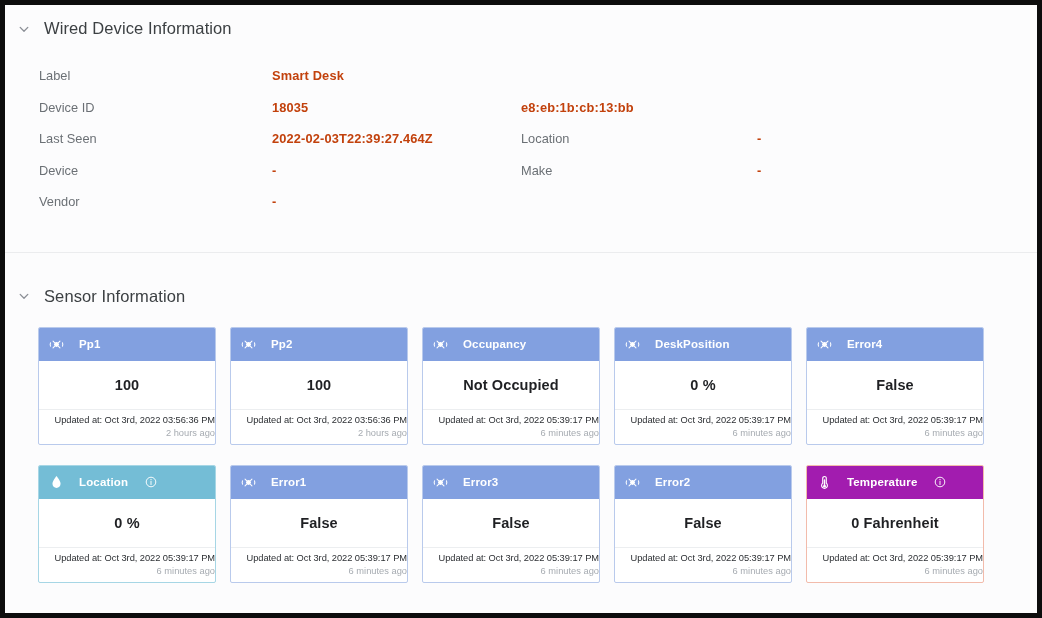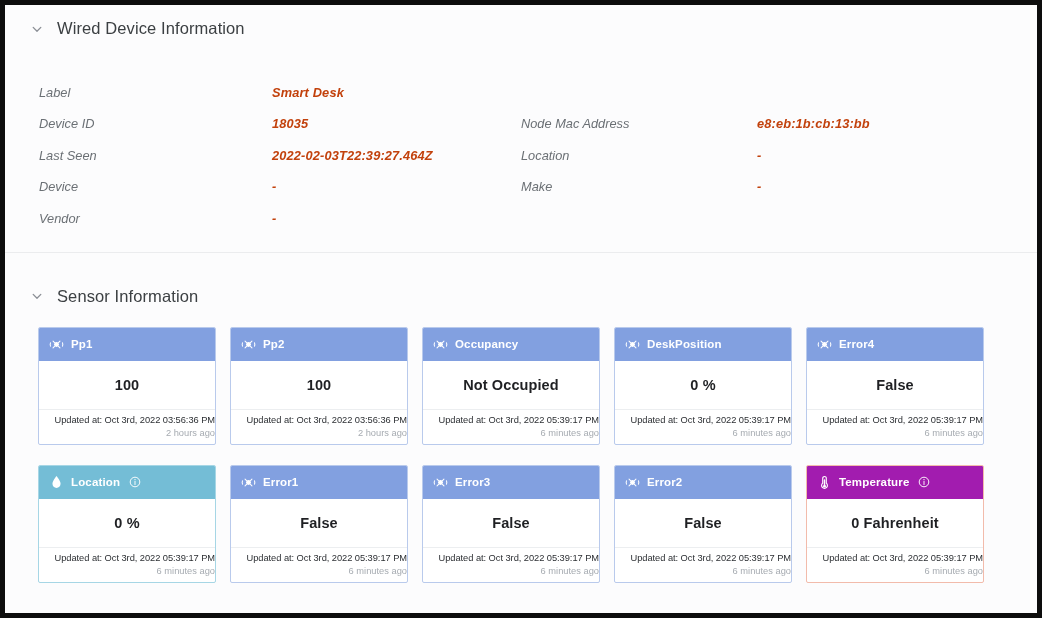--- a/index.html
+++ b/index.html
@@ -21,21 +21,20 @@
     overflow: hidden;
   }
   .panel {
     background: #fcfcfd;
   }
   .section-head {
     display: flex;
     align-items: center;
     gap: 13px;
     padding: 14px 0 0 12px;
-    margin-left: 13px;
   }
   .chevron {
     width: 14px;
     height: 14px;
     flex: 0 0 auto;
     color: #8b8f96;
     display: flex;
     align-items: center;
     justify-content: center;
   }
@@ -54,23 +53,22 @@
     display: flex;
   }
   .info-col {
     width: 50%;
     box-sizing: border-box;
   }
   .info-col.left { padding-left: 34px; }
   .info-col.right { padding-left: 0px; }
   .info-row {
     display: flex;
-    align-items: flex-end;
+    align-items: flex-start;
     height: 31.5px;
-    font-style: italic;
   }
   .info-label {
     width: 233px;
     flex: 0 0 233px;
     font-size: 12.8px;
     color: #6b7075;
     font-weight: 400;
   }
   .info-col.right .info-label {
     width: 236px;
@@ -109,21 +107,21 @@
     box-sizing: border-box;
   }
   .card.teal   { border-color: #a6d6e5; }
   .card.salmon { border-color: #f2bbab; }
 
   .card-header {
     background: #82a0e0;
     height: 33px;
     display: flex;
     align-items: center;
-    gap: 7px;
+    gap: 15px;
     padding: 0 10px;
     box-sizing: border-box;
   }
   .card.teal   .card-header { background: #74bdd6; }
   .card.salmon .card-header { background: #a21caf; }
 
   .card-title {
     color: #ffffff;
     font-size: 11.5px;
     font-weight: bold;
@@ -222,21 +220,20 @@
             <span class="info-value">-</span>
           </div>
         </div>
 
         <div class="info-col right">
           <div class="info-row">
             <span class="info-label"></span>
             <span class="info-value"></span>
           </div>
           <div class="info-row">
-            <span class="info-label">Node Mac Address</span>
             <span class="info-value">e8:eb:1b:cb:13:bb</span>
           </div>
           <div class="info-row">
             <span class="info-label">Location</span>
             <span class="info-value">-</span>
           </div>
           <div class="info-row">
             <span class="info-label">Make</span>
             <span class="info-value">-</span>
           </div>

